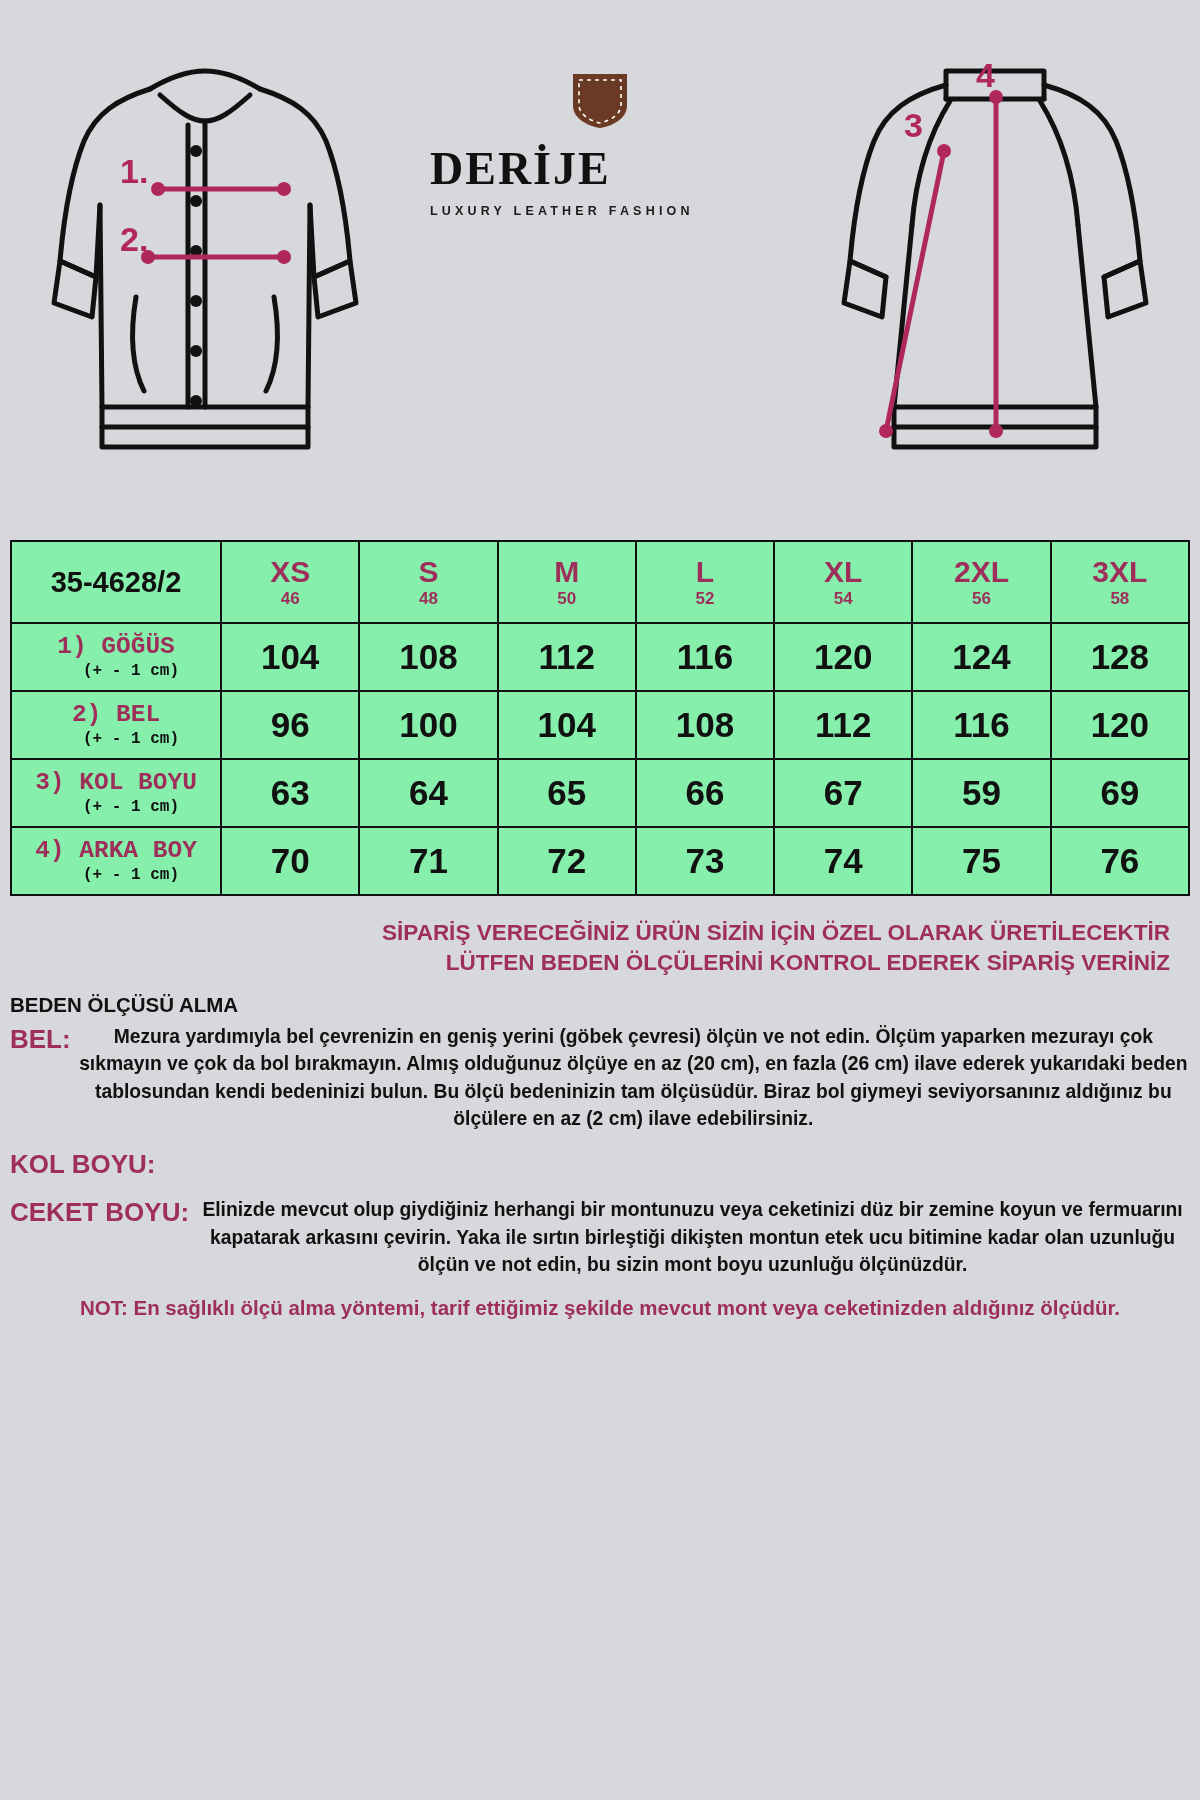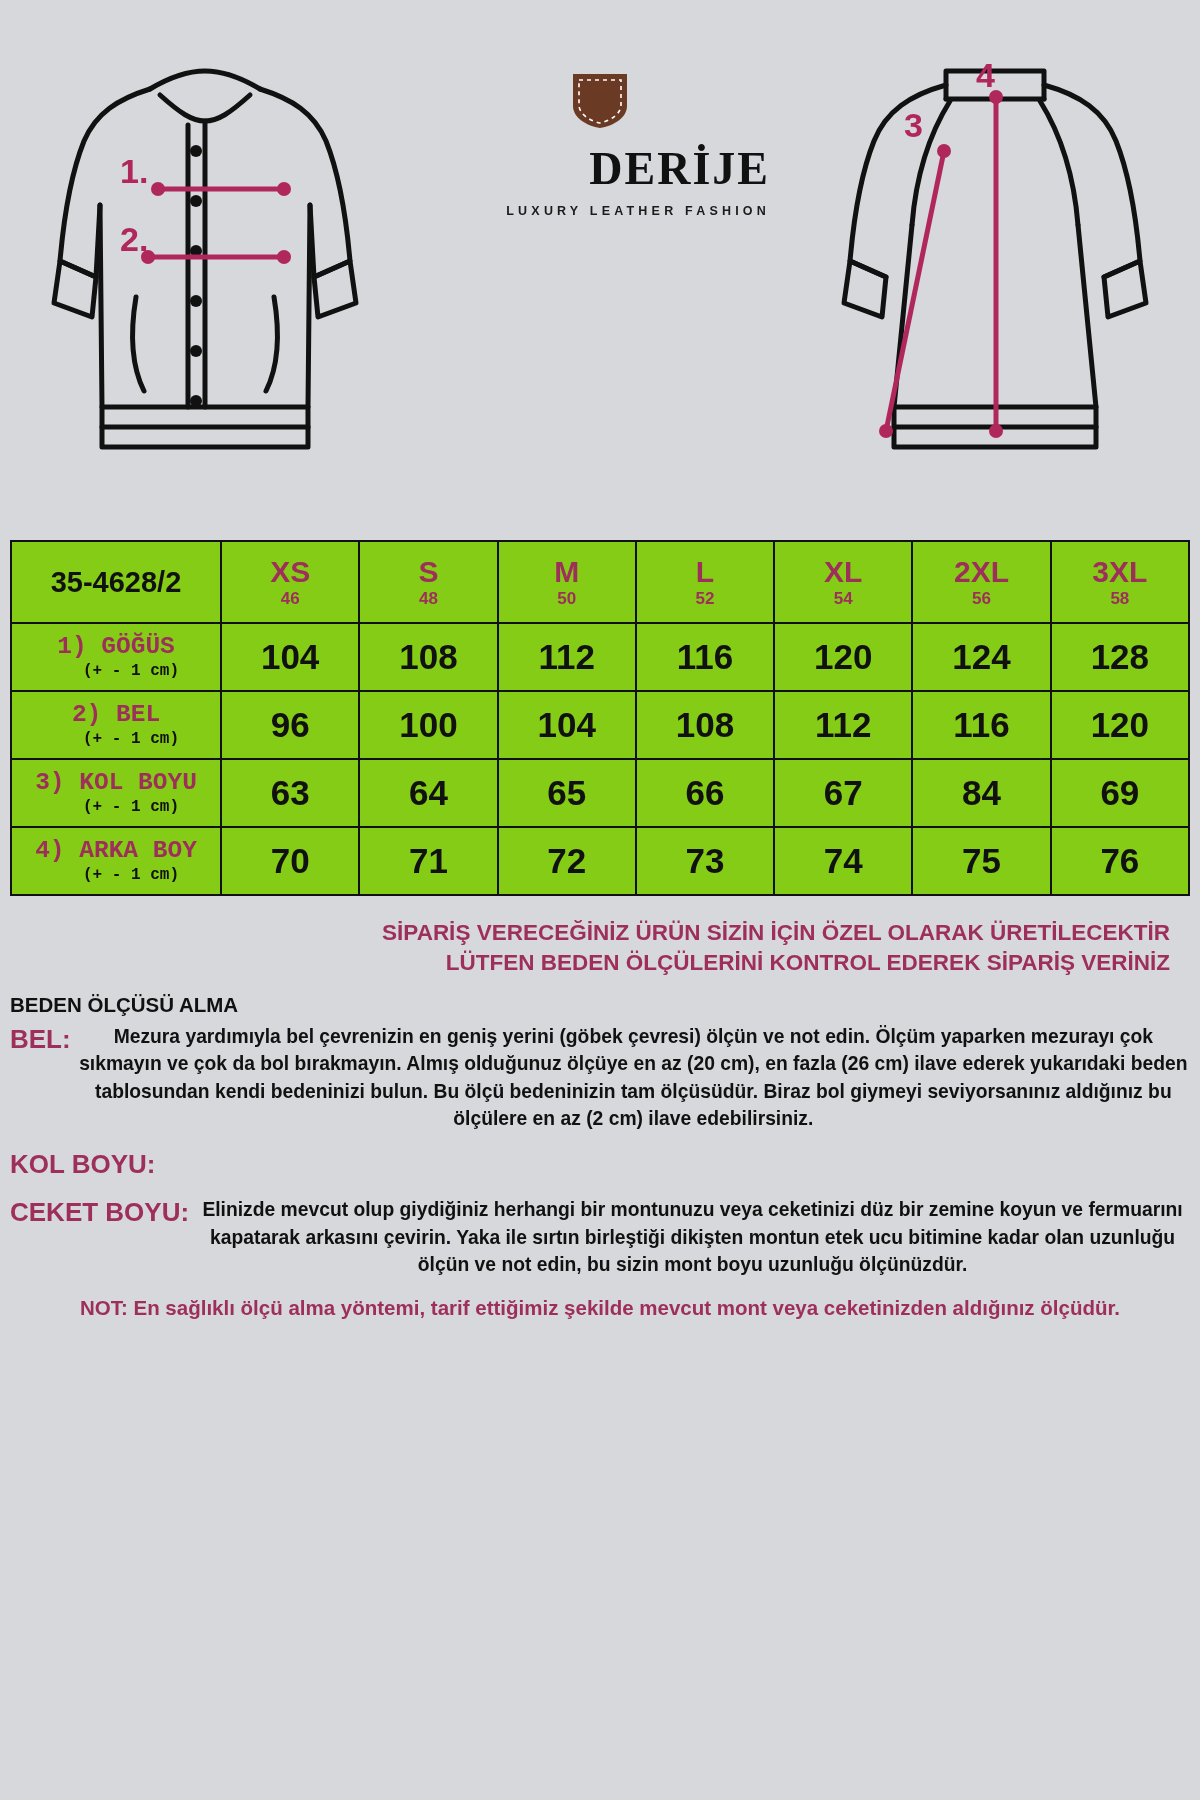--- a/index.html
+++ b/index.html
@@ -25,21 +25,21 @@
   }
   .jacket-wrap { position: relative; width: 330px; height: 430px; }
   .jacket-wrap svg { display: block; }
 
   
   .brand {
     position: absolute;
     left: 50%;
     top: 70px;
     transform: translateX(-50%);
-    text-align: right;
+    text-align: left;
     width: 340px;
   }
   .brand-mark { margin: 0 auto 14px; width: 66px; height: 62px; }
   .brand-name {
     font-family: "Liberation Serif", serif;
     font-weight: bold;
     font-size: 46px;
     letter-spacing: 2px;
     color: #111;
     line-height: 1;
@@ -51,21 +51,21 @@
     letter-spacing: 4.2px;
     color: #1b1b1b;
   }
 
   
   .table-wrap { padding: 0 10px; }
   table.size {
     width: 1180px;
     margin: 0 auto;
     border-collapse: collapse;
-    background: #84cc16;
+    background: #86efac;
     table-layout: fixed;
   }
   table.size td, table.size th {
     border: 2px solid #111;
     text-align: center;
     vertical-align: middle;
     padding: 0;
   }
   .code-cell {
     width: 210px;
@@ -326,21 +326,21 @@
       <tr>
         <td class="row-label">
           <span class="lbl">3) KOL BOYU</span>
           <span class="tol">(+ - 1 cm)</span>
         </td>
         <td class="val">63</td>
         <td class="val">64</td>
         <td class="val">65</td>
         <td class="val">66</td>
         <td class="val">67</td>
-        <td class="val">84</td>
+        <td class="val">59</td>
         <td class="val">69</td>
       </tr>
 
       <tr>
         <td class="row-label">
           <span class="lbl">4) ARKA BOY</span>
           <span class="tol">(+ - 1 cm)</span>
         </td>
         <td class="val">70</td>
         <td class="val">71</td>

